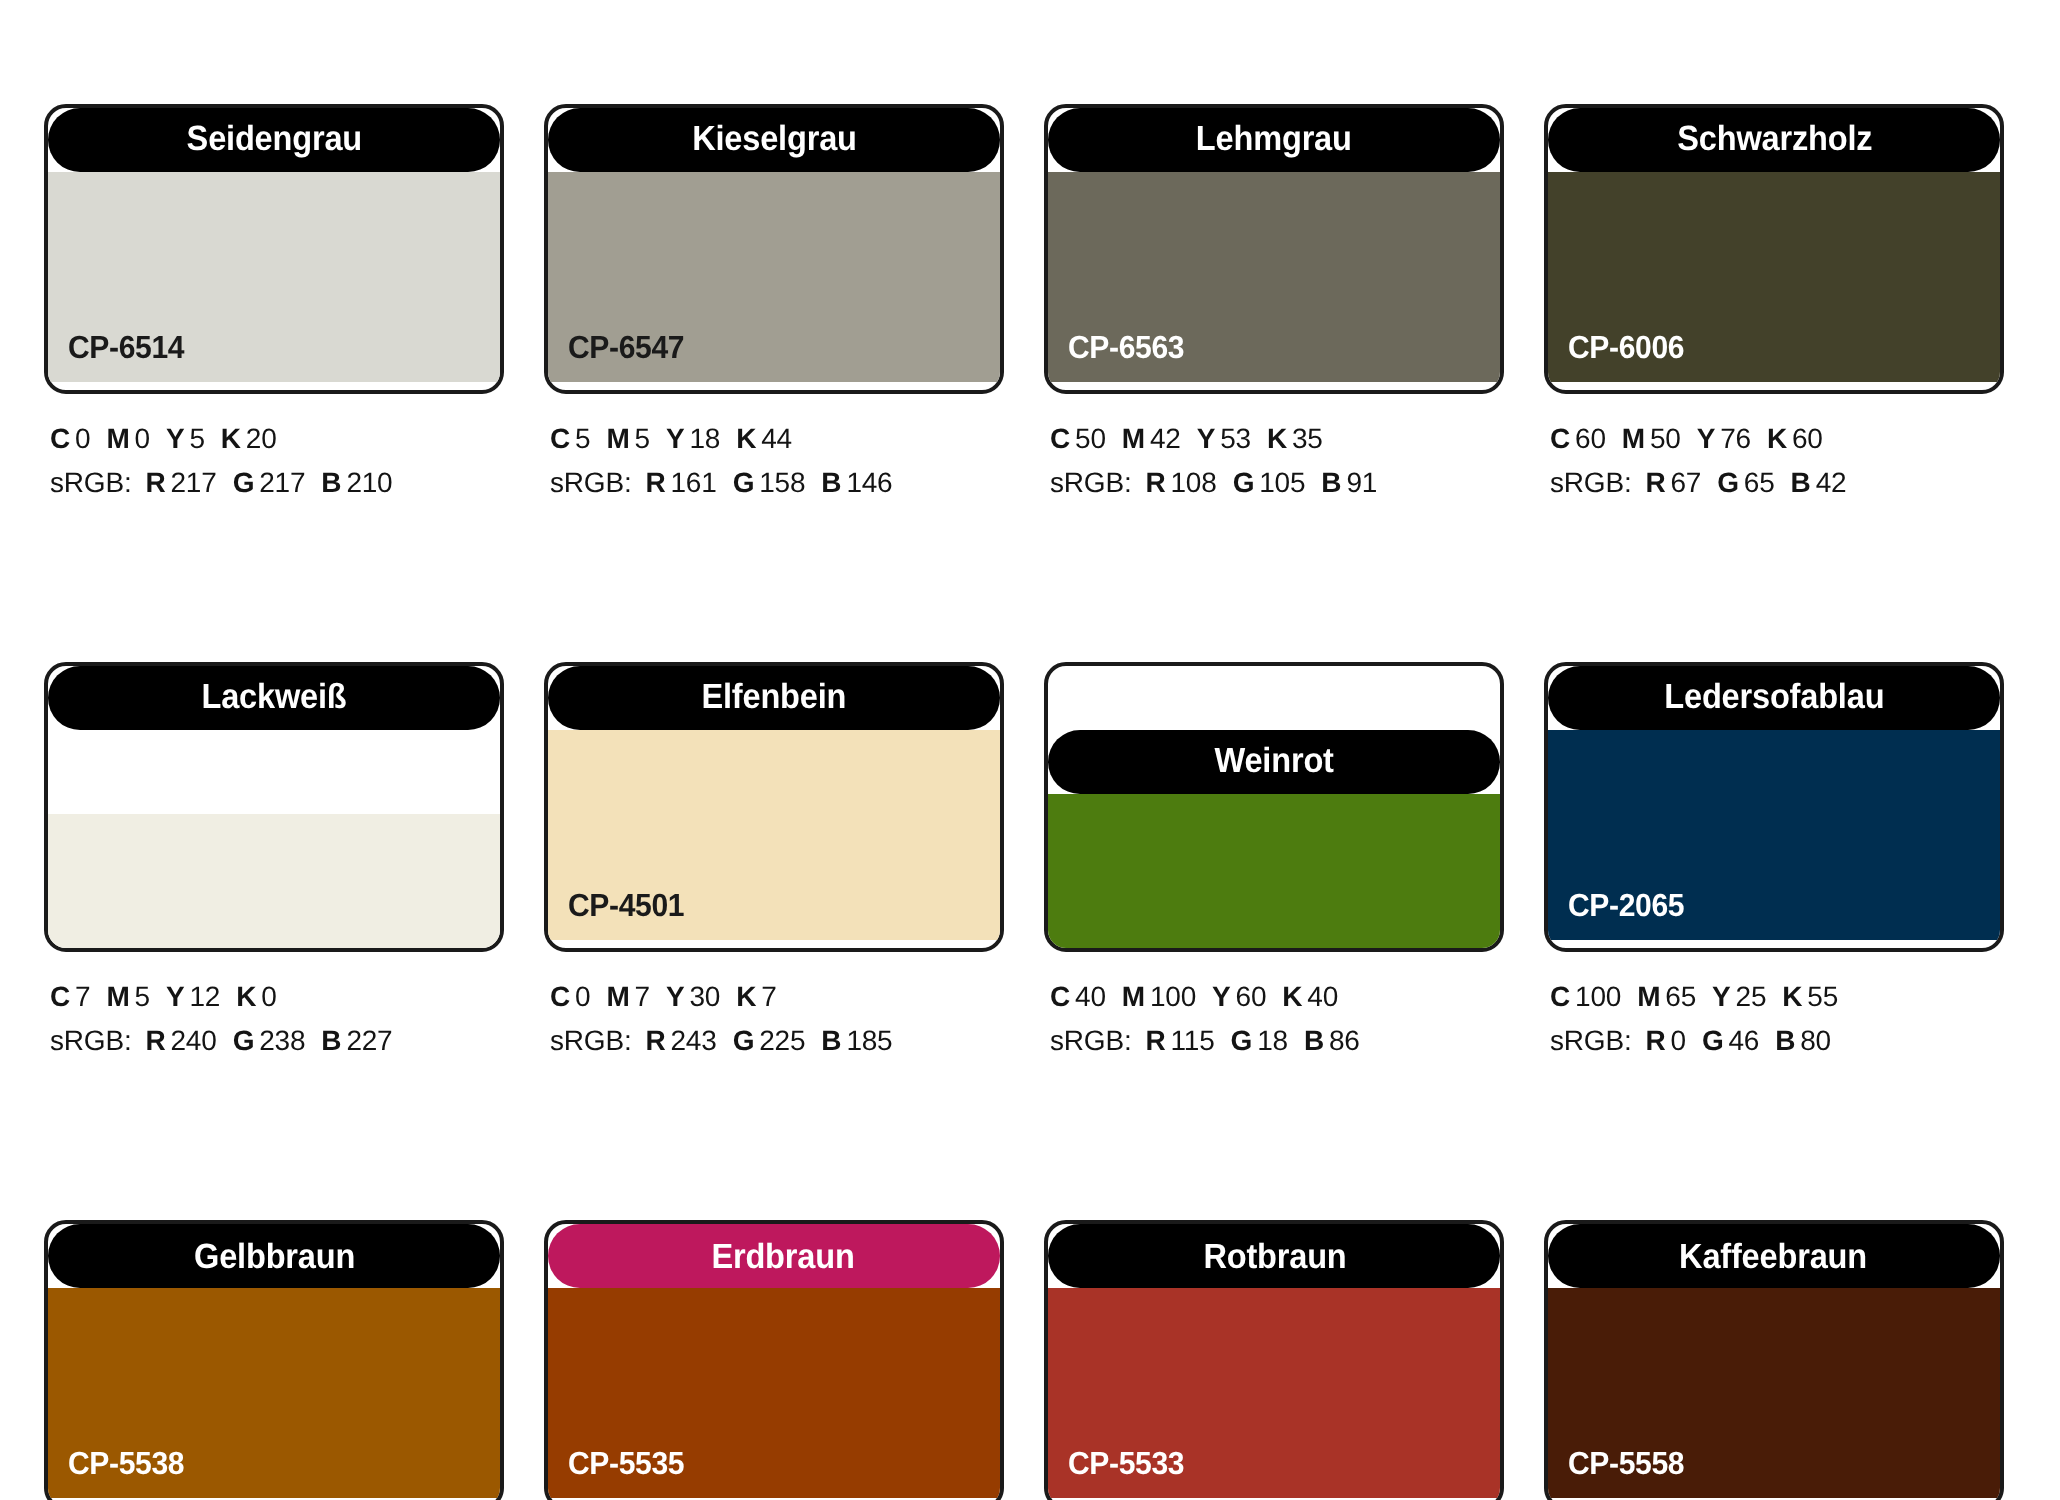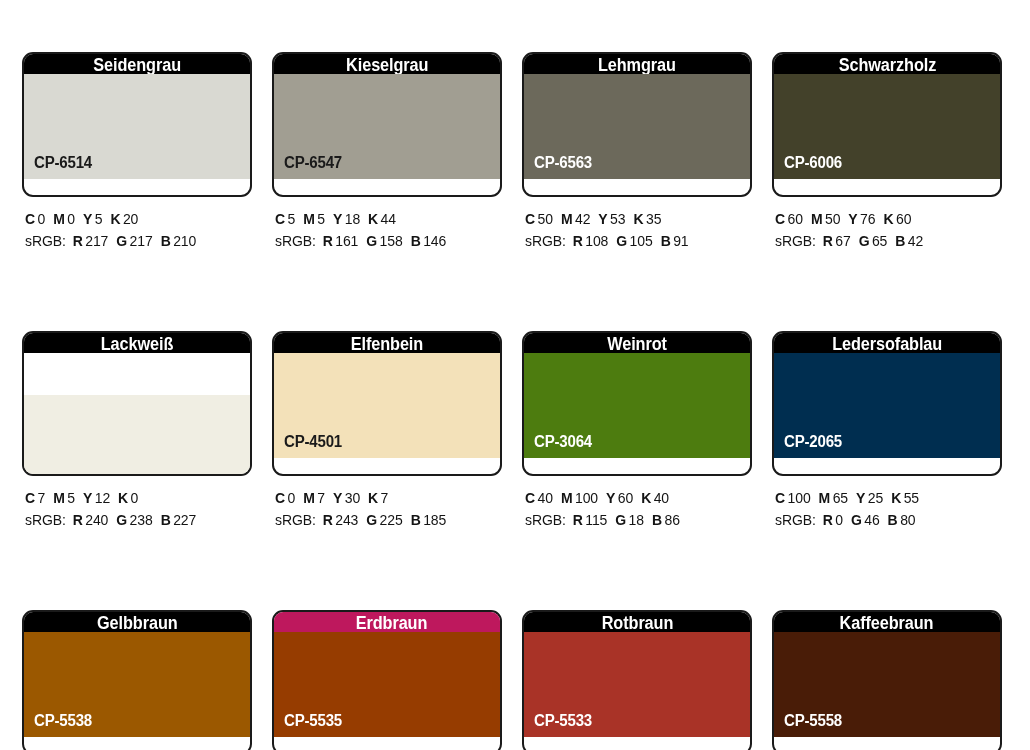--- a/index.html
+++ b/index.html
@@ -40,27 +40,28 @@
     width: 230px;
     height: 145px;
     box-sizing: border-box;
     border: 2px solid #1a1a1a;
     border-radius: 11px;
     overflow: hidden;
     background: #ffffff;
   }
 
   .card-header {
-    height: 20px;
+    height: 32px;
     background: #000000;
     display: flex;
-    align-items: flex-end;
+    align-items: center;
     justify-content: center;
     box-sizing: border-box;
     padding: 0 6px;
+    border-radius: 16px;
   }
 
   .card-title {
     color: #ffffff;
     font-size: 17.5px;
     font-weight: bold;
     letter-spacing: -0.1px;
     line-height: 1;
     white-space: nowrap;
     transform: scaleX(0.93);
@@ -198,21 +199,21 @@
             <div class="swatch-code" style="color: rgb(26, 26, 26);">CP-4501</div>
           </div>
         </div>
         <div class="card-values">
           <div class="value-line"><span class="chan">C</span><span class="num">0</span><span class="chan">M</span><span class="num">7</span><span class="chan">Y</span><span class="num">30</span><span class="chan">K</span><span class="num">7</span></div>
           <div class="value-line"><span class="prefix">sRGB:</span><span class="chan">R</span><span class="num">243</span><span class="chan">G</span><span class="num">225</span><span class="chan">B</span><span class="num">185</span></div>
         </div>
       </div>
       <div class="color-card">
         <div class="card-body">
-          <div class="card-header" style="background: rgb(0, 0, 0);">
+          <div class="card-header" style="background: rgb(0, 0, 0); margin-top: 32px;">
             <div class="card-title" style="color: rgb(255, 255, 255);">Weinrot</div>
           </div>
           <div class="card-swatch" style="background: #4d7c0f;">
             <div class="swatch-code" style="color: rgb(255, 255, 255);">CP-3064</div>
           </div>
         </div>
         <div class="card-values">
           <div class="value-line"><span class="chan">C</span><span class="num">40</span><span class="chan">M</span><span class="num">100</span><span class="chan">Y</span><span class="num">60</span><span class="chan">K</span><span class="num">40</span></div>
           <div class="value-line"><span class="prefix">sRGB:</span><span class="chan">R</span><span class="num">115</span><span class="chan">G</span><span class="num">18</span><span class="chan">B</span><span class="num">86</span></div>
         </div>

